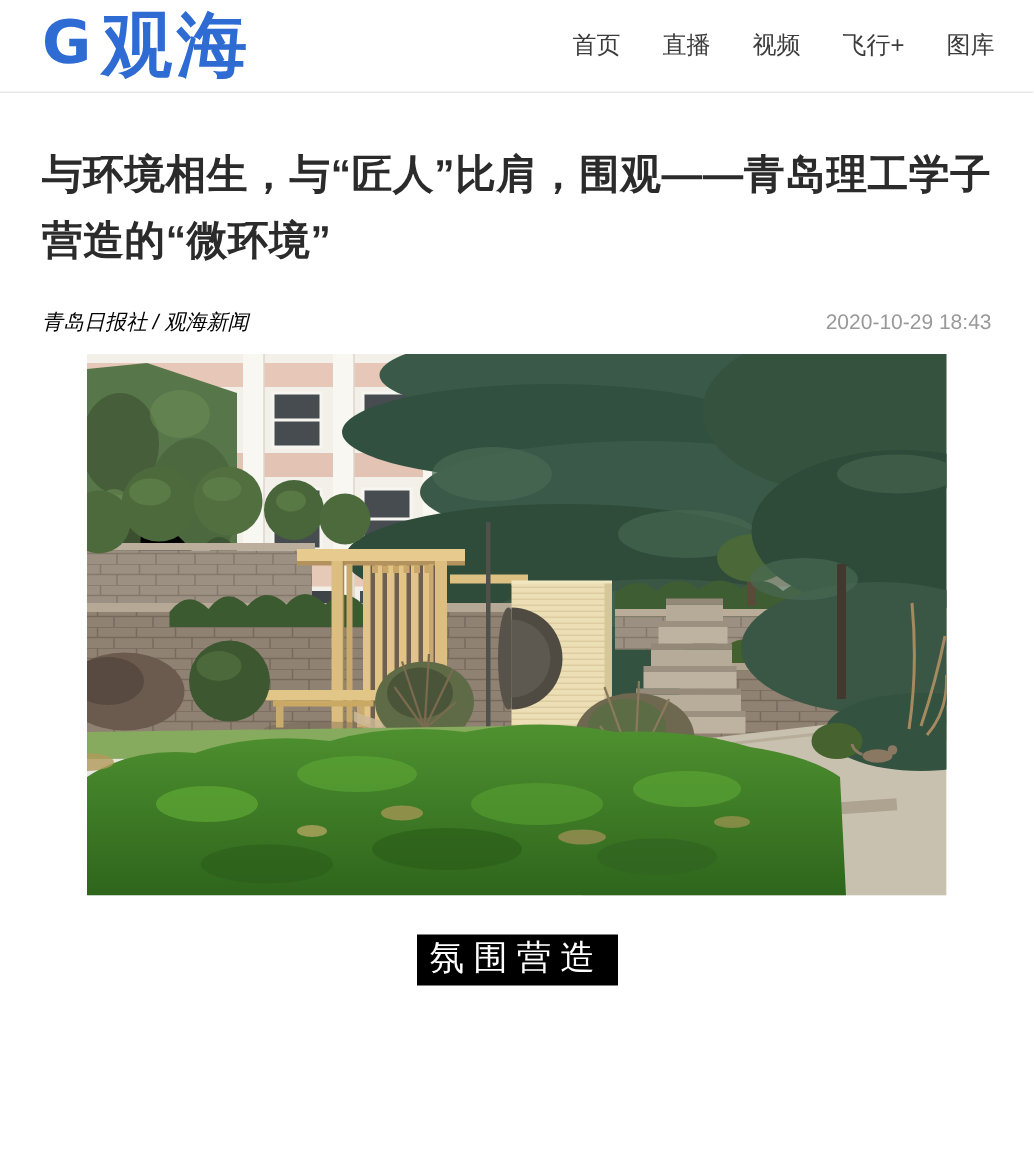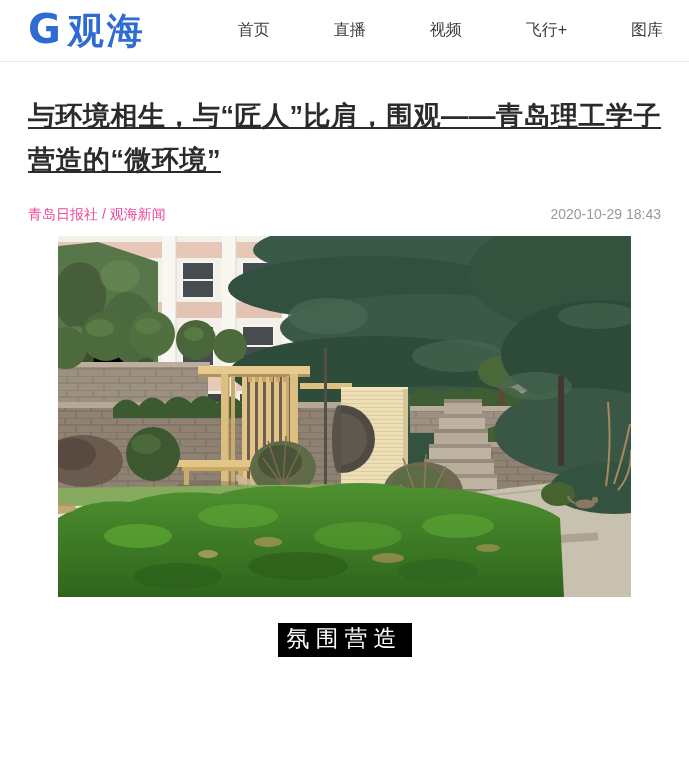--- a/index.html
+++ b/index.html
@@ -13,38 +13,38 @@
     display: flex; align-items: center; justify-content: space-between;
     height: 62px; padding: 0 24px 0 28px; background: #fff;
     border-bottom: 1px solid #e8e8e8;
   }
   .logo { display: flex; align-items: center; gap: 7px; cursor: pointer; text-decoration: none; }
   .logo-g {
     font-family: "DejaVu Sans", sans-serif; font-weight: 800; font-size: 40px;
     color: #2e6bd3; line-height: 1; transform: translateY(-2px);
   }
   .logo-name {
-    font-family: "DejaVu Sans", sans-serif; font-weight: 800; font-size: 36px;
+    font-family: "DejaVu Sans", sans-serif; font-weight: 800; font-size: 47px;
     color: #2e6bd3; letter-spacing: 3px; line-height: 1;
   }
-  .top-nav { display: flex; gap: 64px; margin-right: 2px; }
+  .top-nav { display: flex; gap: 28px; margin-right: 2px; }
   .top-nav a {
     font-size: 16px; color: #3c3c3c; text-decoration: none; white-space: nowrap;
   }
   
   .article { padding: 0 28px 24px; }
   .article-title {
     margin: 32px 0 0; font-size: 27px; line-height: 44px; font-weight: 600;
-    color: #2b2b2b; letter-spacing: 0.5px; text-decoration: underline;
+    color: #2b2b2b; letter-spacing: 0.5px;
   }
   .meta-row {
     display: flex; justify-content: space-between; align-items: baseline;
     margin-top: 24px; font-size: 14px;
   }
-  .meta-source { color: #ec4899; }
+  .meta-source { color: #000000; font-style: italic; }
   .meta-date { color: #999; }
   .article-body {
     margin: 20px 0 0; font-size: 18px; line-height: 33px; color: #333;
     text-align: justify;
   }
   .article-photo { margin: 12px auto 0; width: 573px; height: 361px; display: block; }
   .article-photo svg { display: block; width: 573px; height: 361px; }
   .caption-wrap { display: flex; justify-content: center; margin-top: 26px; }
   .caption-box {
     background: #000; color: #fff; padding: 2px 9px 4px;

